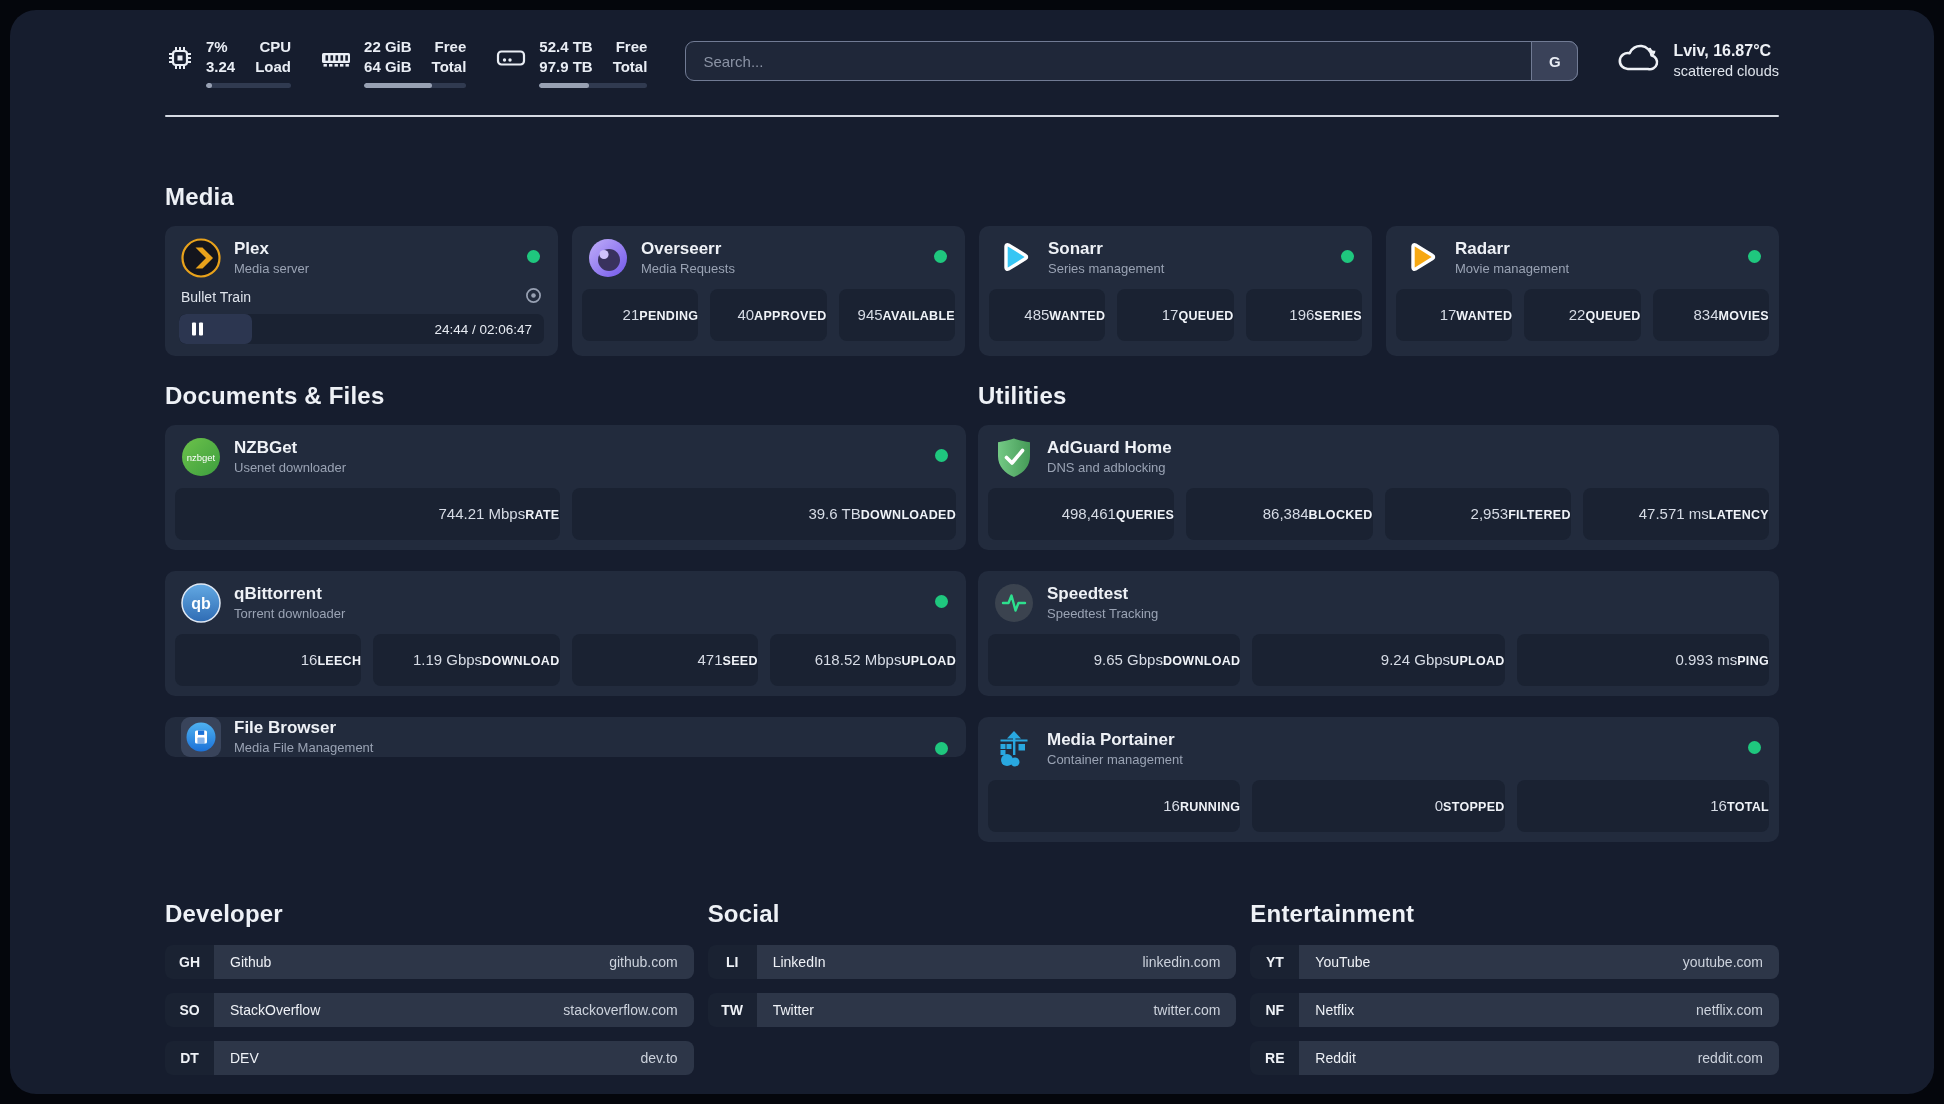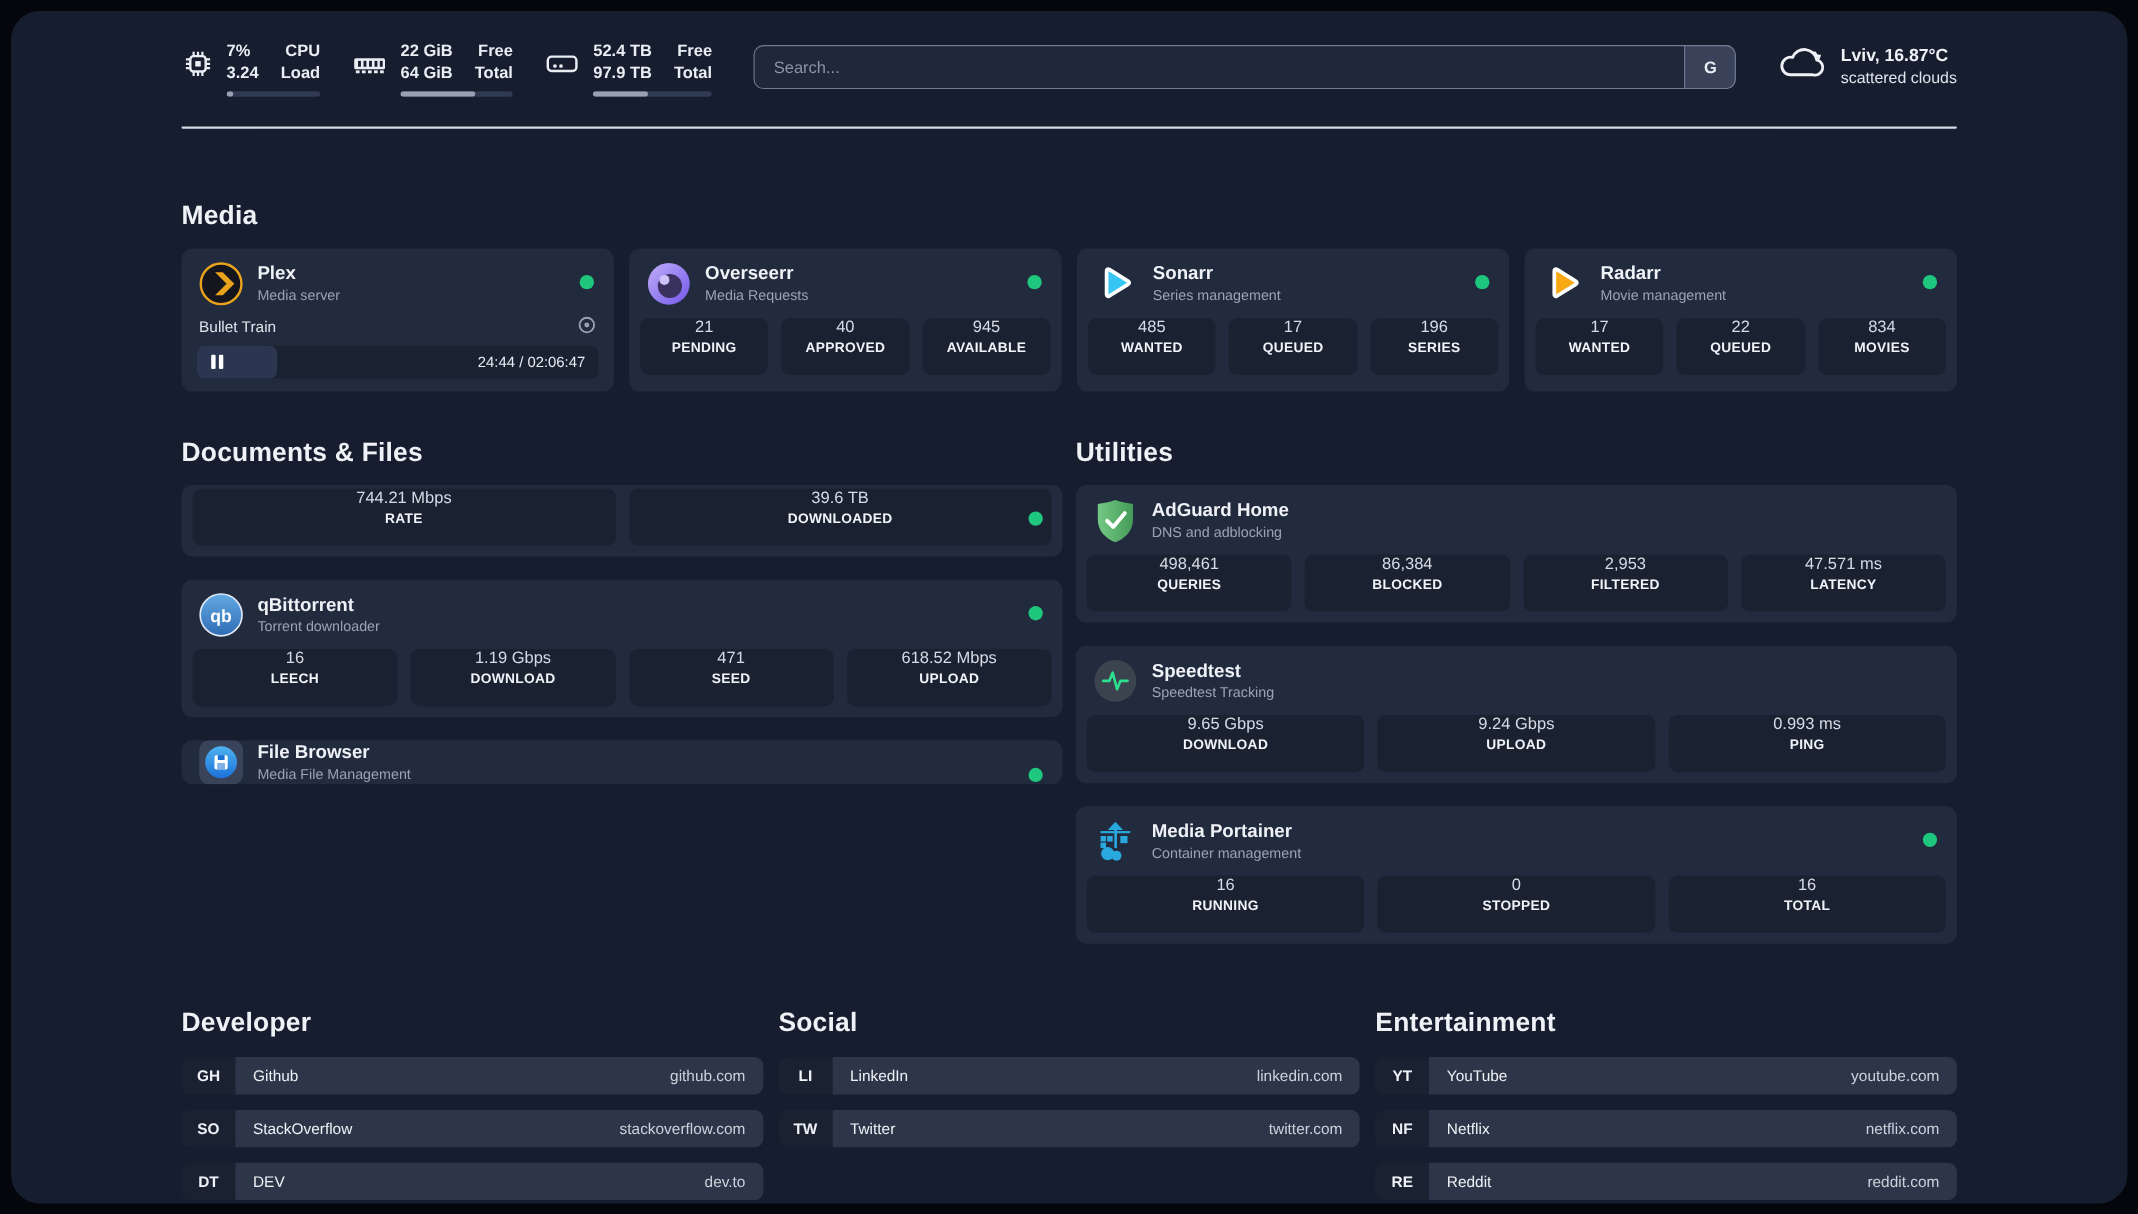--- a/index.html
+++ b/index.html
@@ -58,37 +58,37 @@
 
   .card { background: #222b3d; border-radius: 10px; position: relative; cursor: pointer; }
   .card-head { display: flex; align-items: center; gap: 13px; padding: 12px 16px 8px; }
   .svc-icon { width: 40px; height: 40px; flex: none; }
   .svc-name { font-size: 17px; font-weight: 600; color: #eef1f6; line-height: 1.2; }
   .svc-desc { font-size: 13px; color: #9aa3b4; margin-top: 2px; }
   .status-dot { position: absolute; top: 24px; right: 18px; width: 13px; height: 13px; border-radius: 50%; background: #1fc77e; }
 
   .stat-row { display: flex; gap: 12px; padding: 3px 10px 10px; }
   .stat { flex: 1; background: #1a2232; border-radius: 8px; height: 52px;
-          display: flex; flex-direction: column; align-items: center; justify-content: flex-start; }
+          display: flex; align-items: center; justify-content: flex-end; }
   .stat-value { font-size: 15px; color: #d6dbe5; }
   .stat-label { font-size: 12.5px; font-weight: 700; color: #f0f3f8; margin-top: 3px; letter-spacing: .3px; }
 
   
   .player { padding: 0 14px 12px; }
   .track-row { display: flex; justify-content: space-between; align-items: center;
                font-size: 14px; color: #dfe4ec; padding: 1px 2px 7px; }
   .player-bar { position: relative; height: 30px; background: #1a2232; border-radius: 7px; overflow: hidden; }
   .player-fill { position: absolute; left: 0; top: 0; bottom: 0; background: #2c3650; border-radius: 7px; }
   .pause-btn { position: absolute; left: 13px; top: 50%; transform: translateY(-50%); display: flex; gap: 3.5px; cursor: pointer; }
   .pause-btn span { width: 3.5px; height: 13px; background: #fff; border-radius: 1px; }
   .player-time { position: absolute; right: 12px; top: 50%; transform: translateY(-50%); font-size: 13.5px; color: #e8ecf3; white-space: nowrap; }
 
   
   .twocol { display: grid; grid-template-columns: 1fr 1fr; gap: 12px; margin-top: 26px; }
-  .col-title { margin: 16px 0 15px; }
+  .col-title { margin: 0 0 15px; }
   .col-stack { display: flex; flex-direction: column; gap: 21px; }
   .slim .card-head { padding: 0 16px; }
   .slim .status-dot { top: 25px; }
 
   
   .bm-grid { display: grid; grid-template-columns: repeat(3, 1fr); gap: 14px; margin-top: 58px; }
   .bm-title { margin-bottom: 17px; }
   .bm-list { display: flex; flex-direction: column; gap: 14px; }
   .bm-row { display: flex; height: 34px; cursor: pointer; }
   .bm-abbr { width: 49px; background: #1a2232; border-radius: 8px 0 0 8px;
@@ -348,20 +348,38 @@
       </div>
     </div>
 
     <div class="twocol">
 
       <div>
         <div class="section-title col-title">Documents &amp; Files</div>
         <div class="col-stack">
 
           <div class="card">
+            <div class="card-head">
+              <span class="svc-icon">
+                <svg width="40" height="40" viewBox="0 0 40 40">
+                  <defs>
+                      <linearGradient id="nzb" x1="0" y1="0" x2="1" y2="1">
+                    <stop stop-color="#6cc24a"></stop>
+                        <stop offset="1" stop-color="#3d9e3f"></stop>
+                  </linearGradient>
+                    </defs>
+                  <circle cx="20" cy="20" r="19" fill="url(#nzb)"></circle>
+                  <text x="20" y="23.5" font-size="9.5" fill="#fff" text-anchor="middle" font-family="Liberation Sans, sans-serif">nzbget</text>
+                </svg>
+              </span>
+              <div>
+                <div class="svc-name">NZBGet</div>
+                <div class="svc-desc">Usenet downloader</div>
+              </div>
+            </div>
             <span class="status-dot"></span>
             <div class="stat-row">
               <div class="stat">
                 <div class="stat-value">744.21 Mbps</div>
                 <div class="stat-label">RATE</div>
               </div>
               <div class="stat">
                 <div class="stat-value">39.6 TB</div>
                 <div class="stat-label">DOWNLOADED</div>
               </div>

